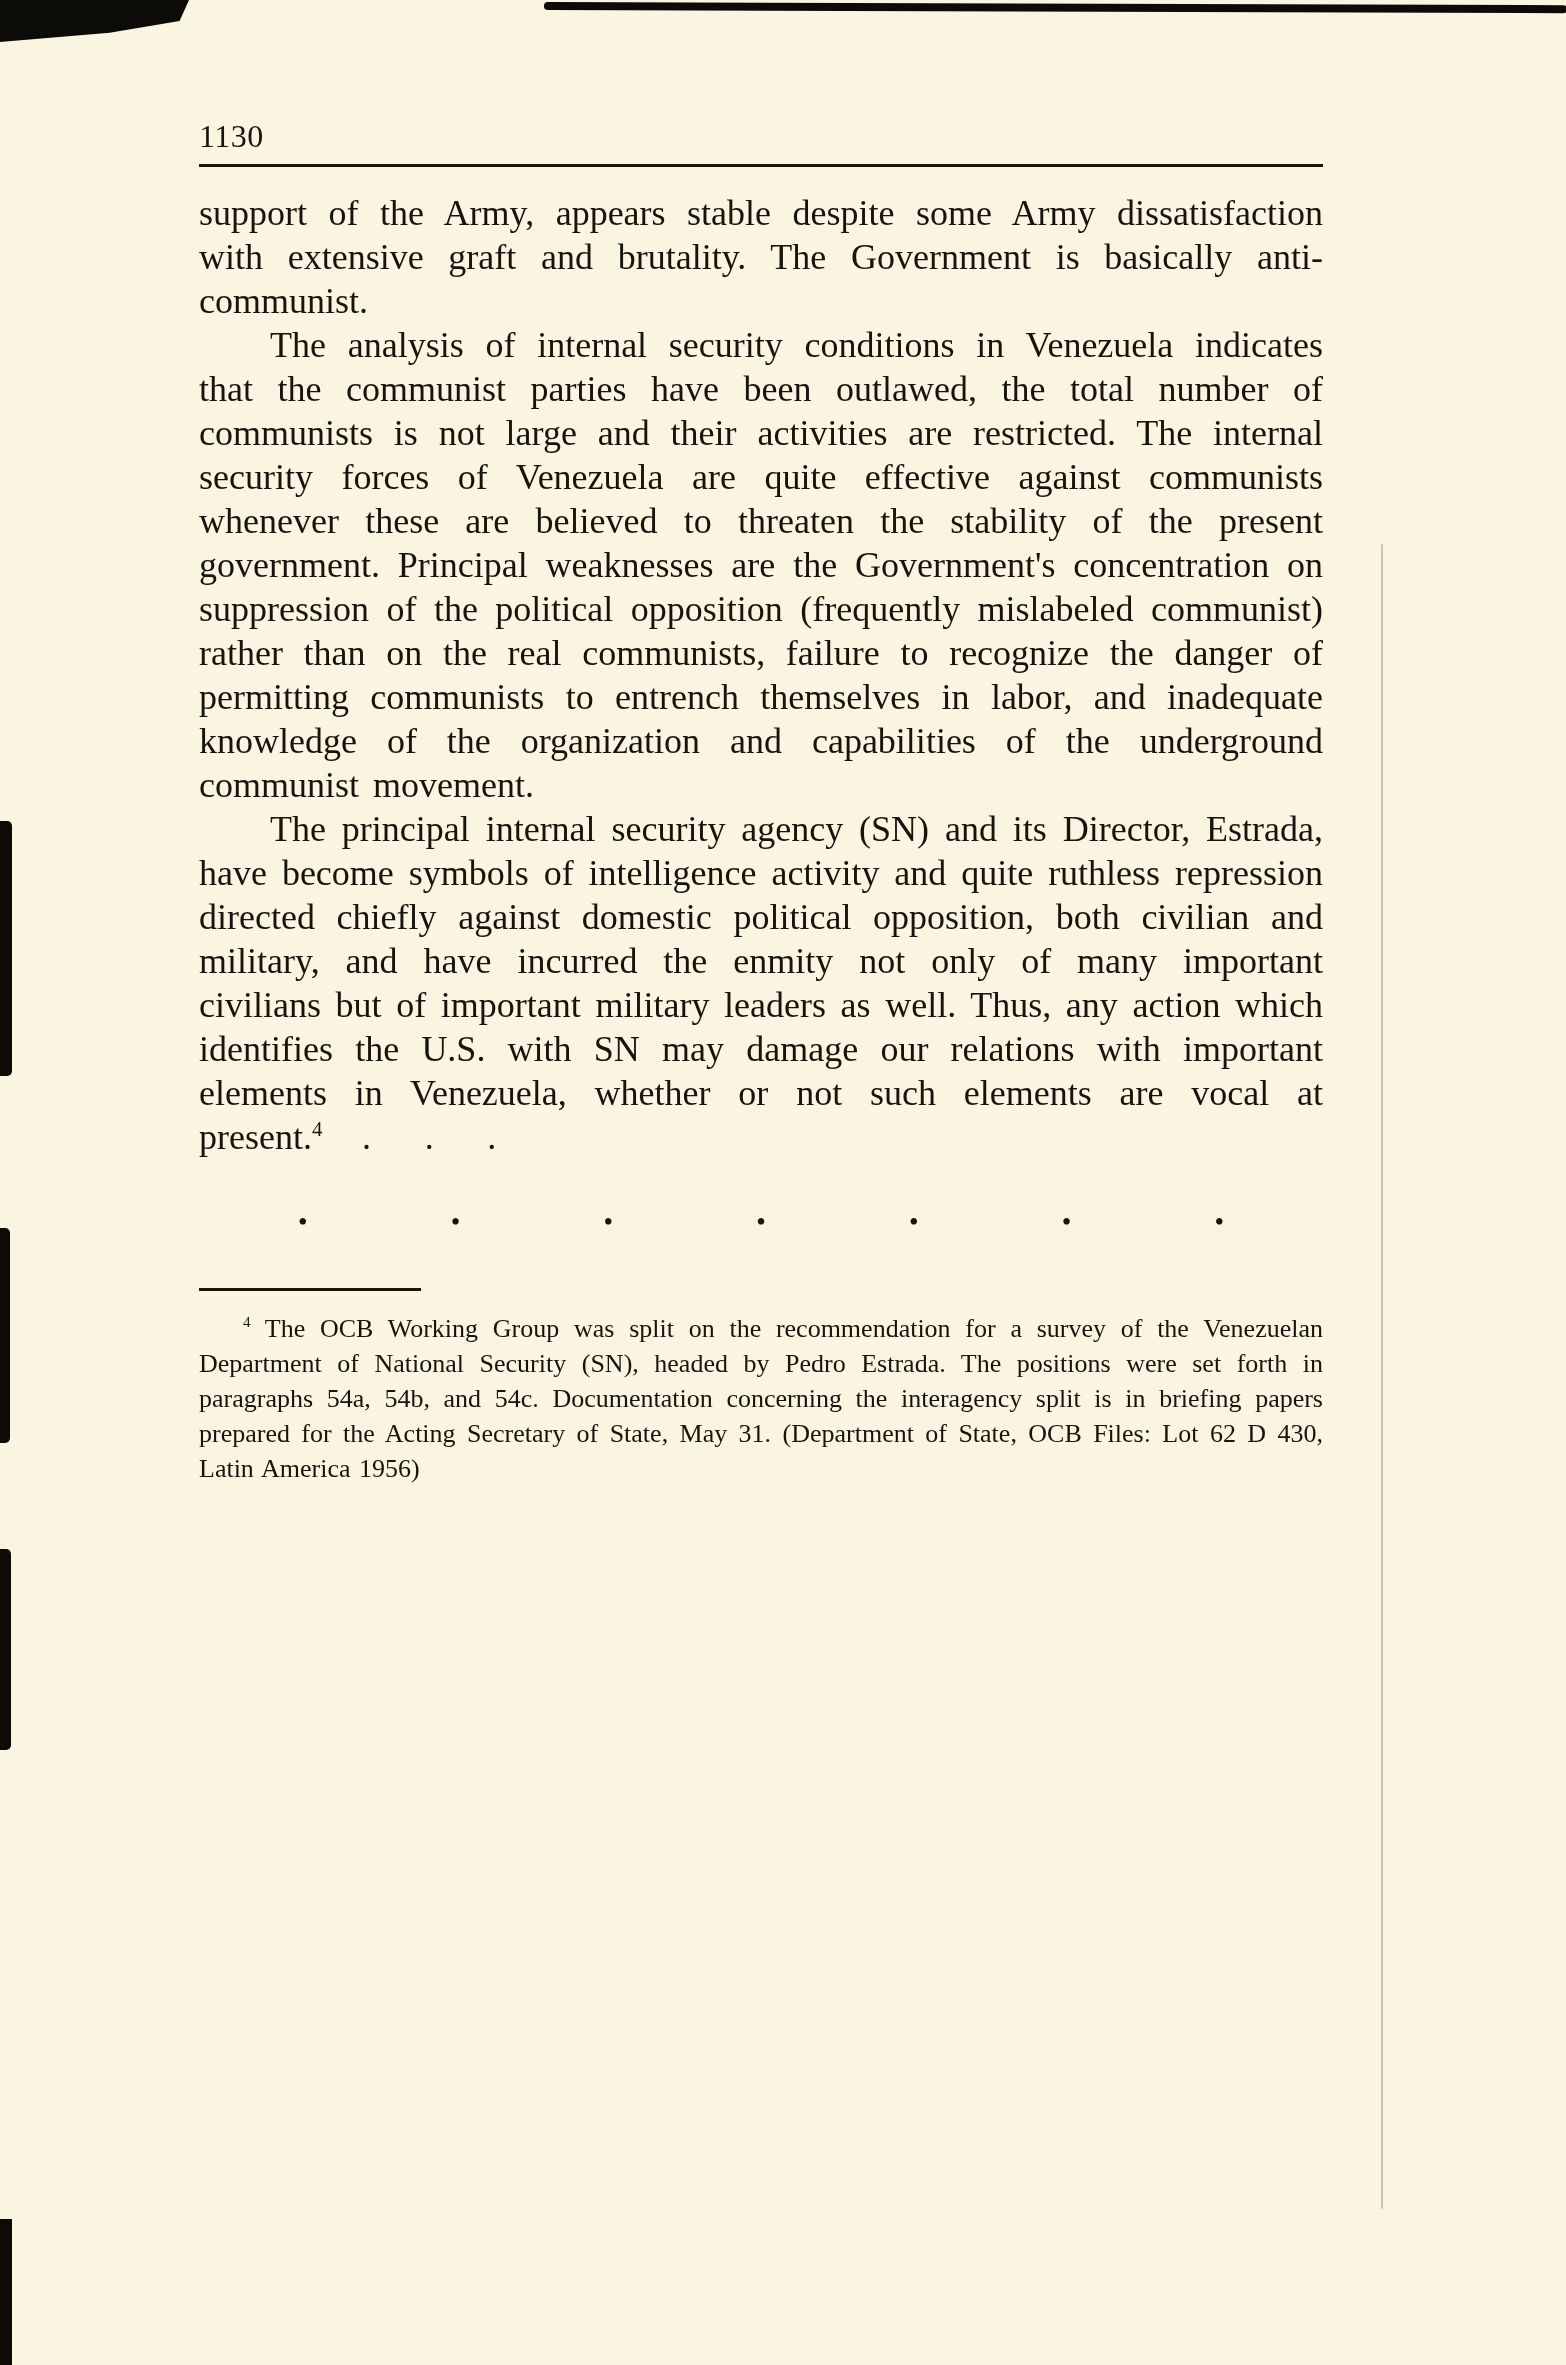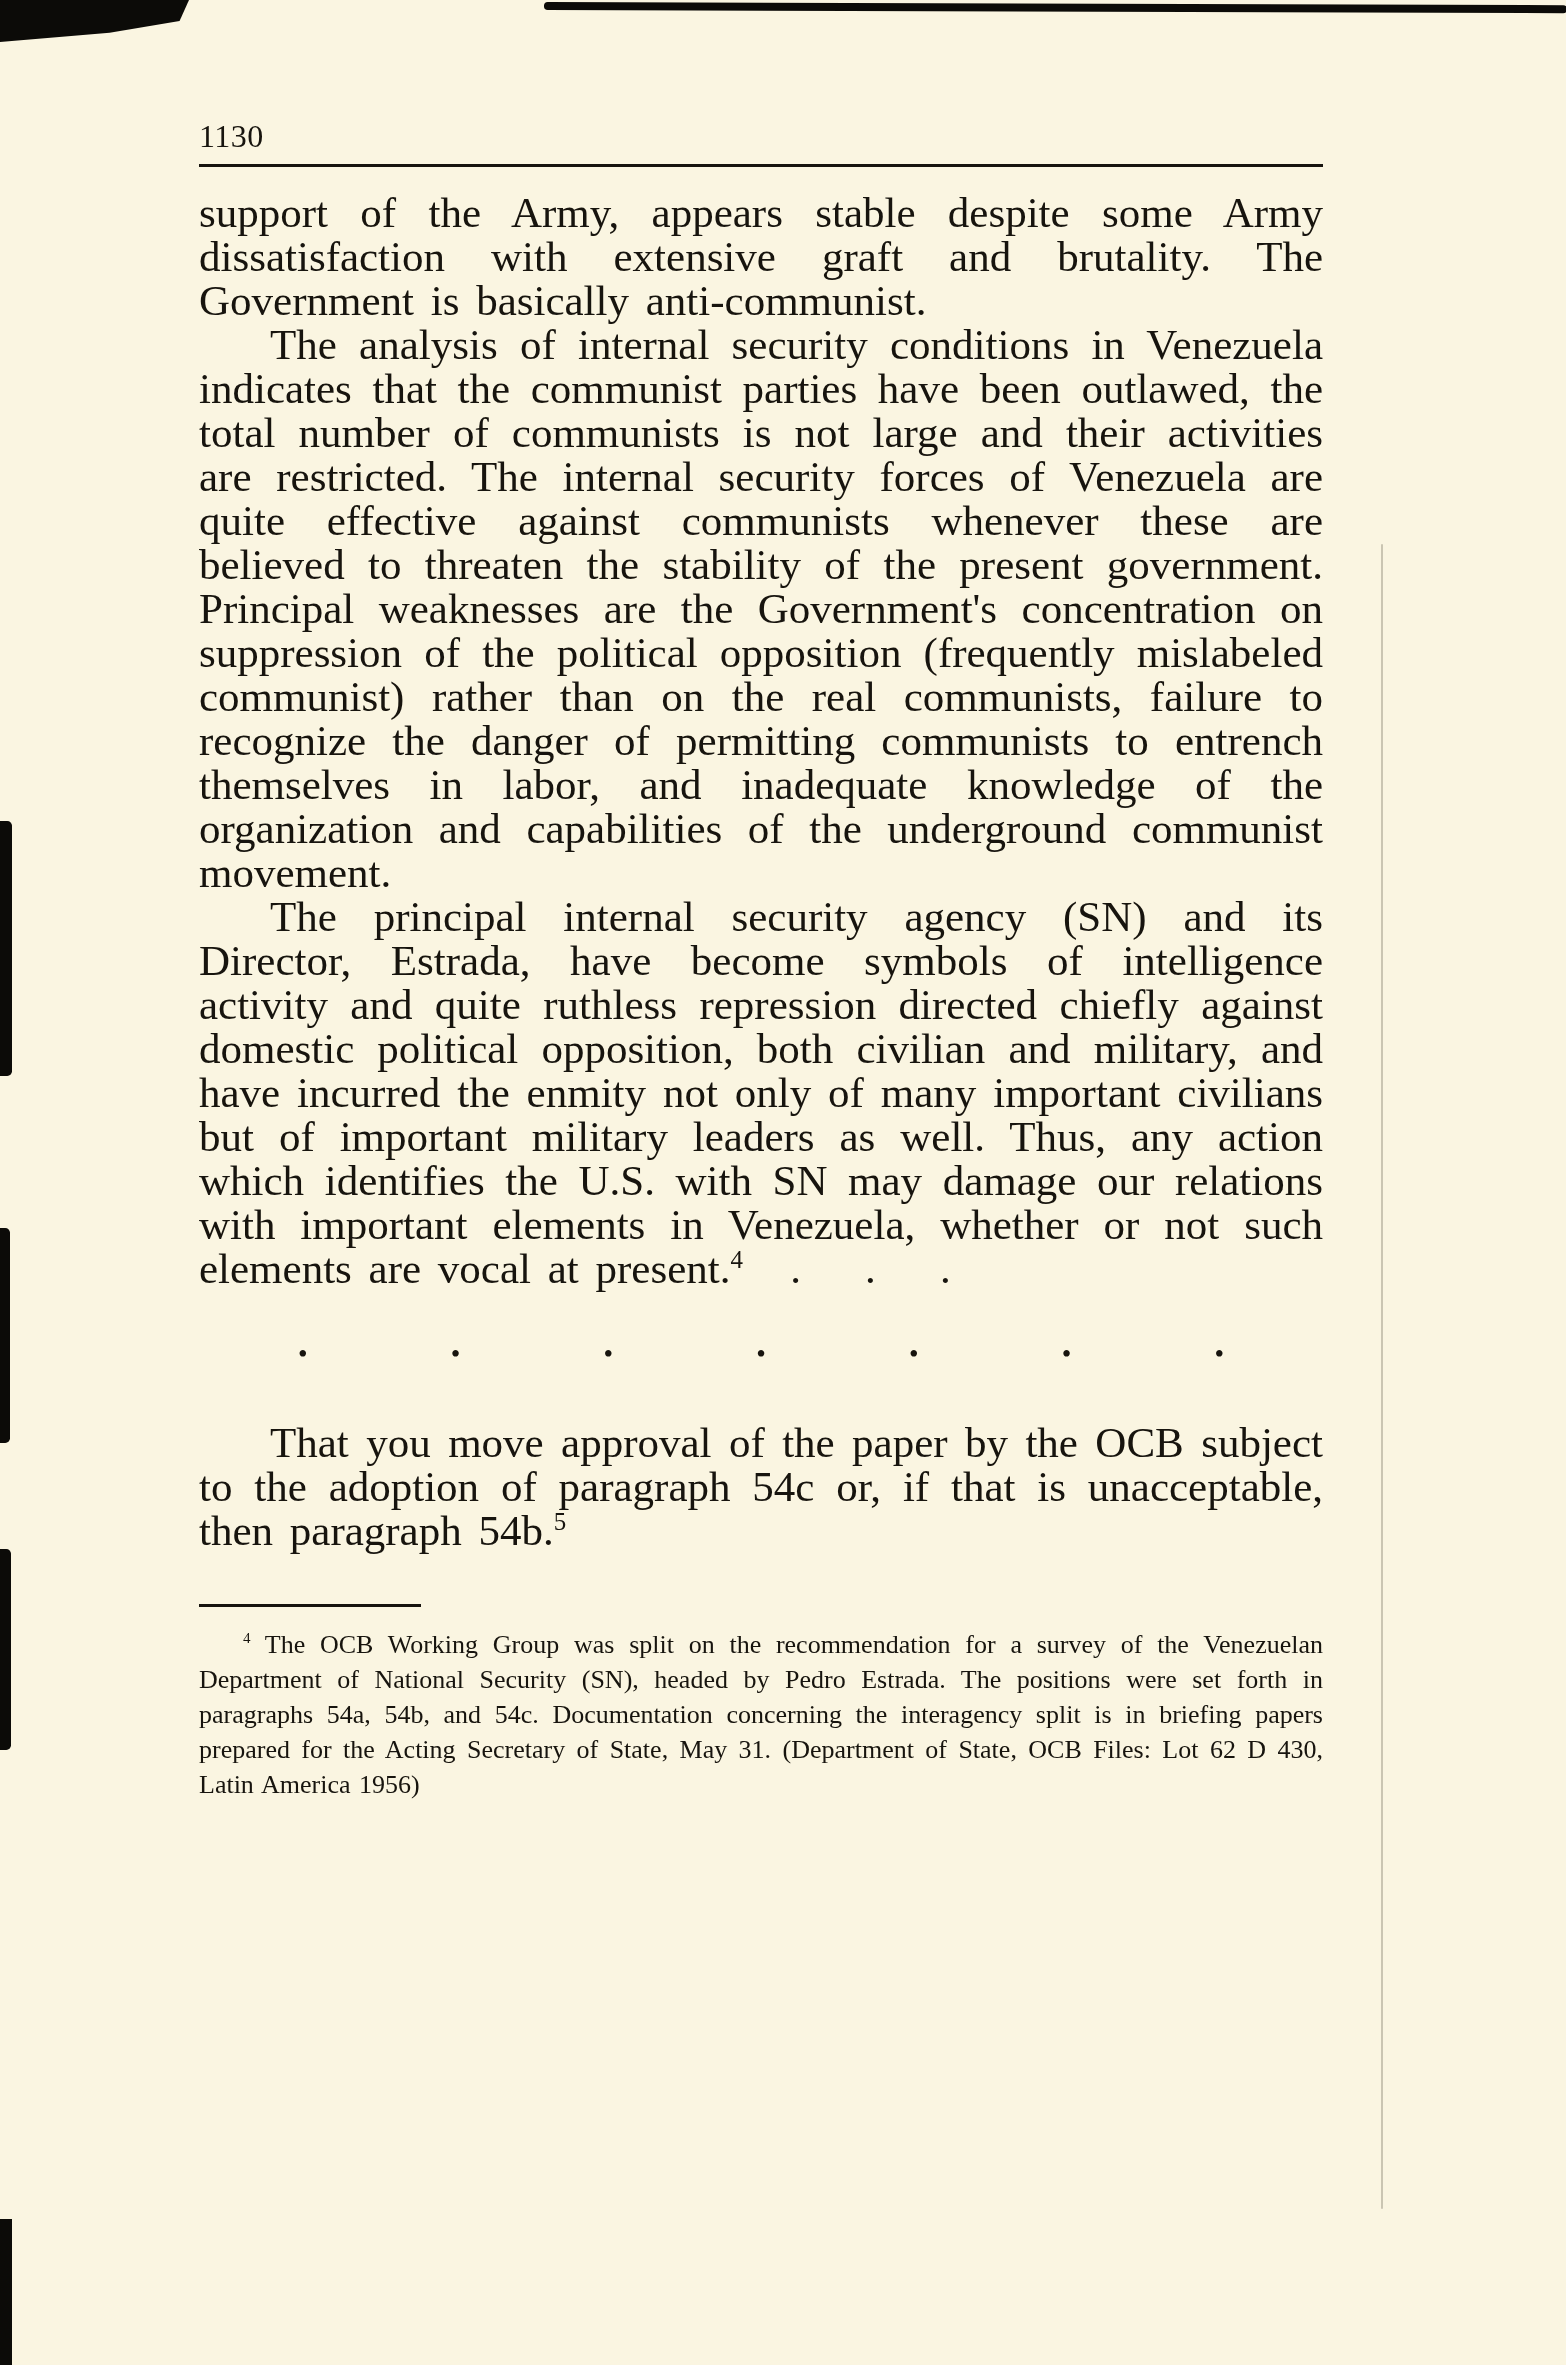--- a/index.html
+++ b/index.html
@@ -53,21 +53,21 @@
     font-size: 32px;
     font-weight: normal;
     letter-spacing: 0.5px;
     border-bottom: 3.3px solid var(--ink);
     padding-bottom: 8.5px;
   }
 
   .body-text { margin-top: 24.6px; }
 
   .para {
-    font-size: 43px;
+    font-size: 36px;
     line-height: 44px;
     text-align: justify;
     word-spacing: 0.14em;
     text-indent: 71px;
   }
   .para.no-indent { text-indent: 0; }
 
   sup.fn-ref {
     vertical-align: super;
     font-size: 58%;
@@ -141,21 +141,20 @@
         <span>•</span>
         <span>•</span>
         <span>•</span>
         <span>•</span>
         <span>•</span>
         <span>•</span>
         <span>•</span>
       </div>
 
 
-    <p class="para rec-para"><span>That you move approval of the paper by the OCB subject to the adoption of paragraph 54c or, if that is unacceptable, then paragraph 54b.</span><sup class="fn-ref">5</sup></p>
 
   </main>
 
   <div class="footnote-rule"></div>
 
   <section class="footnotes">
     <p class="footnote"><sup class="fn-ref">4</sup><span> The OCB Working Group was split on the recommendation for a survey of the Venezuelan Department of National Security (SN), headed by Pedro Estrada. The positions were set forth in paragraphs 54a, 54b, and 54c. Documentation concerning the interagency split is in briefing papers prepared for the Acting Secretary of State, May 31. (Department of State, OCB Files: Lot 62 D 430, Latin America 1956)</span></p>
   </section>
 
 </div>

